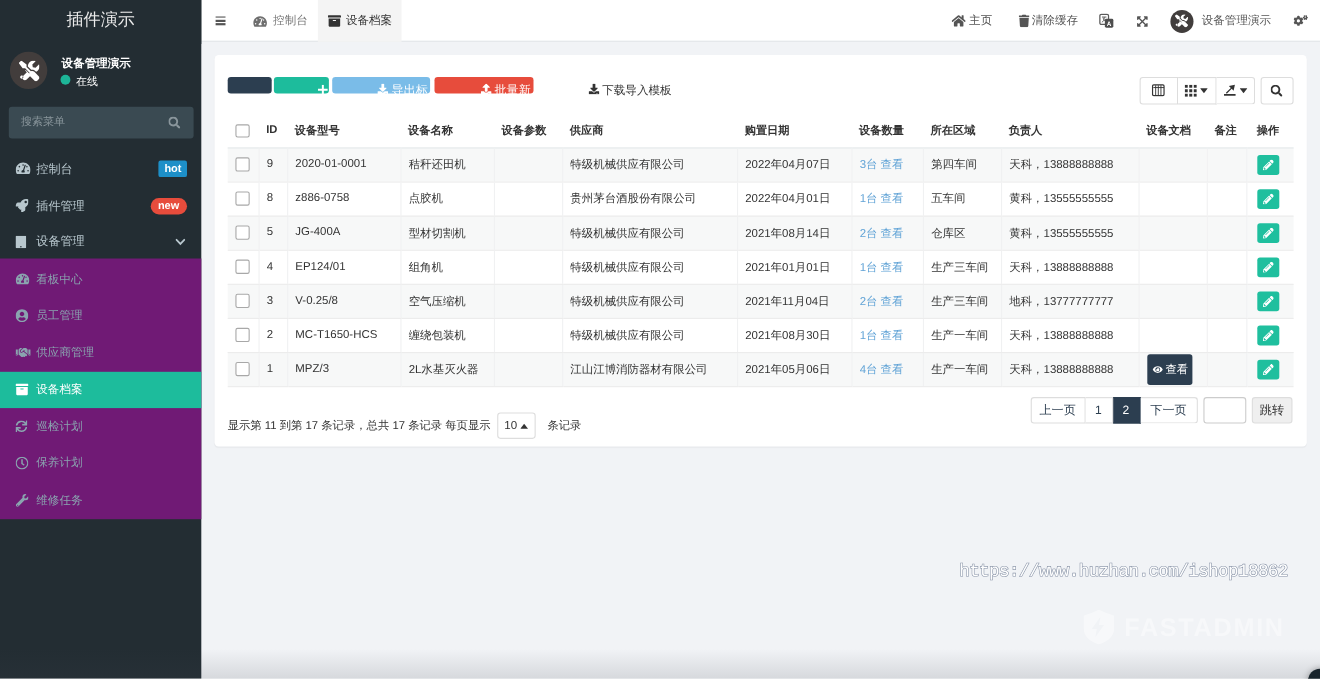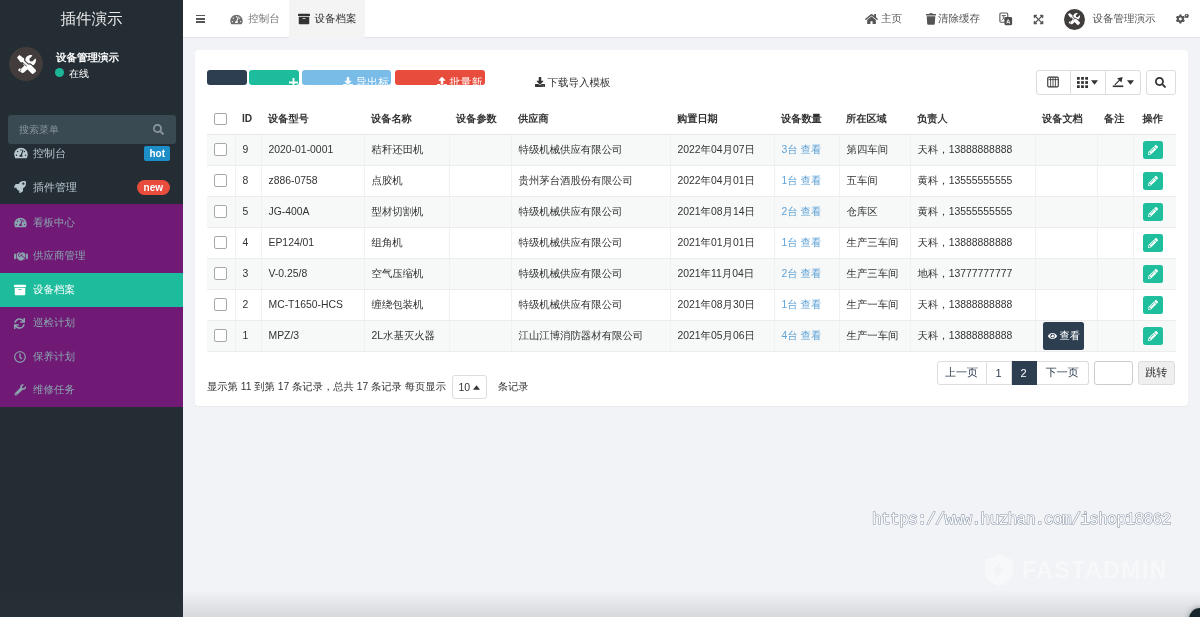--- a/index.html
+++ b/index.html
@@ -7,21 +7,21 @@
 body { font-family:"Liberation Sans", sans-serif; background:#f1f3f6; position:relative; }
 
 
 .sidebar { position:absolute; left:0; top:0; width:183px; height:617px; background:#232d33; z-index:5; }
 .logo { height:40px; line-height:37px; text-align:center; color:#ebebeb; font-size:15.5px; background:#232d33; }
 .userpanel { position:relative; height:57px; margin-top:7px; }
 .avatar { position:absolute; left:9px; top:0px; width:34px; height:34px; border-radius:50%; background:#423d3c; display:flex; align-items:center; justify-content:center; }
 .uname { position:absolute; left:56px; top:4px; color:#fff; font-size:10.5px; font-weight:bold; }
 .ustat { position:absolute; left:55px; top:20px; color:#fff; font-size:10px; }
 .dot { display:inline-block; width:9px; height:9px; border-radius:50%; background:#1db598; margin-right:5px; position:relative; top:0px; }
-.sform { position:absolute; left:8px; right:7px; top:97px; height:29px; background:#3a4a52; border-radius:3px; color:#8a969c; font-size:10px; line-height:29px; padding-left:11px;margin-top:18px; }
+.sform { position:absolute; left:8px; right:7px; top:97px; height:29px; background:#3a4a52; border-radius:3px; color:#8a969c; font-size:10px; line-height:29px; padding-left:11px; }
 .sform svg { position:absolute; right:12px; top:9px; }
 .menu { position:absolute; top:136px; left:0; right:0; }
 .mi { height:34px; display:flex; align-items:center; color:#b8c7ce; font-size:11px; position:relative; }
 .mi .ic { width:19px; margin-left:14px; margin-right:0px; display:flex; justify-content:flex-start; }
 .sub { background:#701a75; padding-top:2px;font-family:Liberation Serif, serif; }
 .sub .mi { color:#8aa4af; font-size:10.5px; height:33.5px; }
 .sub .mi.act { background:#1dbc9c; color:#fff; }
 .badge-hot { position:absolute; right:13px; background:#1d8fc8; color:#fff; font-size:10px; font-weight:bold; padding:2px 5px; border-radius:2px; }
 .badge-new { position:absolute; right:13px; background:#e74c3c; color:#fff; font-size:10px; font-weight:bold; padding:2px 7px; border-radius:8px; }
 .chev { position:absolute; right:14px; }
@@ -477,26 +477,38 @@
     <div class="mi"><span class="ic">
           <svg width="14" height="12" fill="#b8c7ce">
             <use href="#i-gauge"></use>
           </svg>
         </span>控制台<span class="badge-hot">hot</span></div>
     <div class="mi"><span class="ic">
           <svg width="12" height="12" fill="#b8c7ce">
             <use href="#i-rocket"></use>
           </svg>
         </span>插件管理<span class="badge-new">new</span></div>
+    <div class="mi" style="height:31px"><span class="ic">
+          <svg width="10" height="12" fill="#b8c7ce">
+            <use href="#i-tablet"></use>
+          </svg>
+        </span>设备管理<svg class="chev" width="10" height="10" viewBox="0 0 10 10">
+          <path d="M1.5 3l3.5 3.7L8.5 3" stroke="#b8c7ce" stroke-width="1.6" fill="none" stroke-linecap="round"></path>
+        </svg></div>
     <div class="sub">
       <div class="mi"><span class="ic">
             <svg width="13" height="11" fill="#8aa4af">
               <use href="#i-gauge"></use>
             </svg>
           </span>看板中心</div>
+      <div class="mi"><span class="ic">
+            <svg width="12" height="12" fill="#8aa4af">
+              <use href="#i-usero"></use>
+            </svg>
+          </span>员工管理</div>
       <div class="mi"><span class="ic">
             <svg width="14" height="11" fill="#8aa4af">
               <use href="#i-hand"></use>
             </svg>
           </span>供应商管理</div>
       <div class="mi act"><span class="ic">
             <svg width="12" height="12" fill="#fff">
               <use href="#i-archive"></use>
             </svg>
           </span>设备档案</div>

